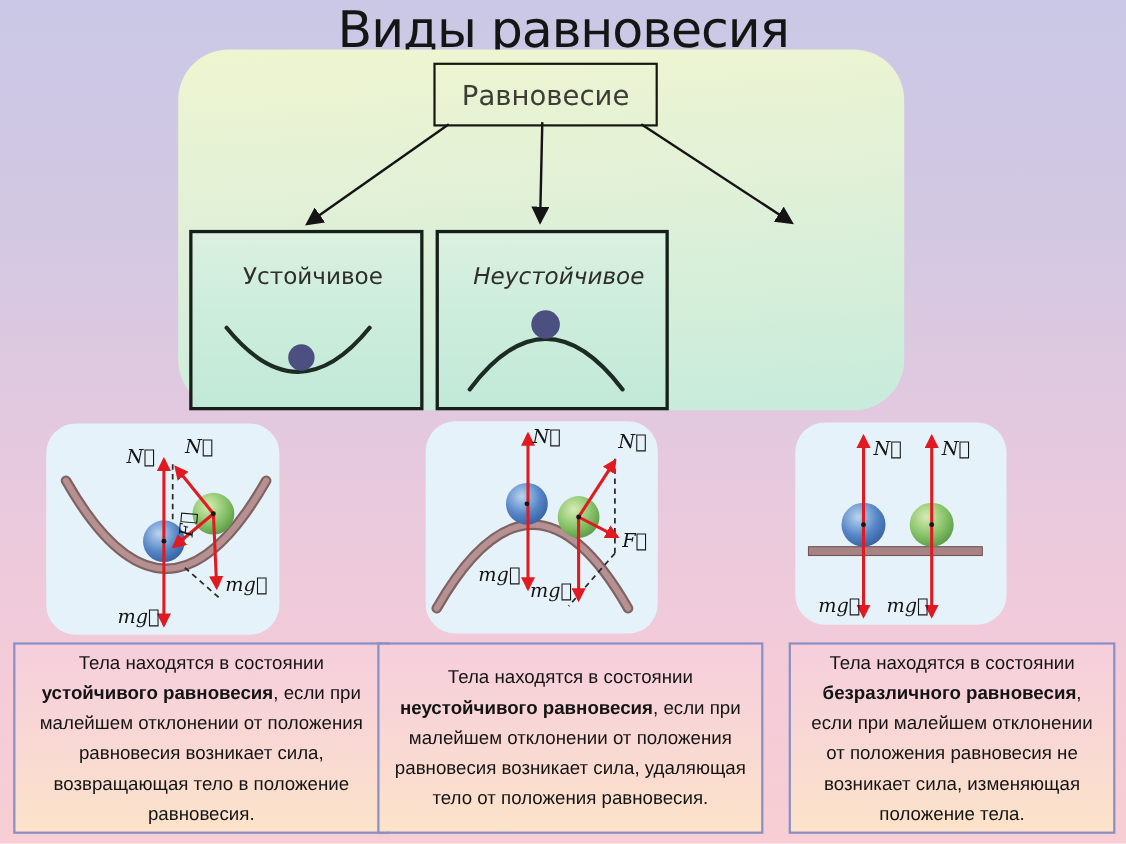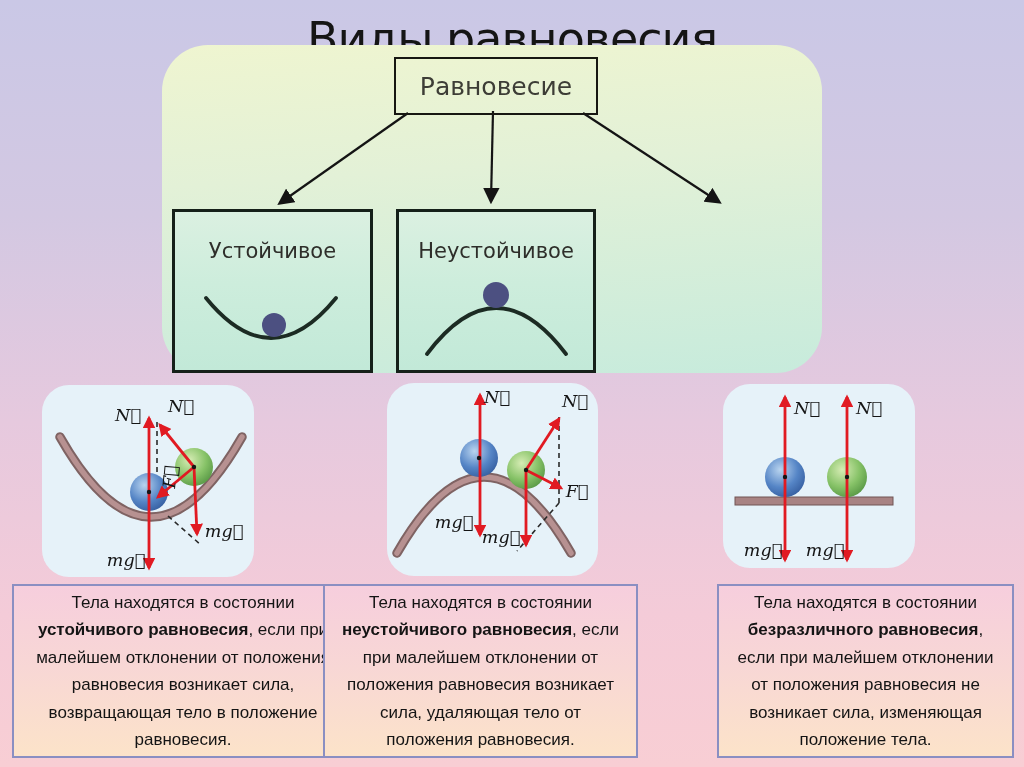--- a/index.html
+++ b/index.html
@@ -5,61 +5,62 @@
   html,body{margin:0;padding:0;}
   #slide{
     position:relative;width:1024px;height:767px;overflow:hidden;
     background:linear-gradient(180deg,#cac8e6 0%,#d3c8e2 28%,#e6c9de 55%,#f4cbd8 80%,#f8ced4 100%);
     font-family:"Liberation Sans",sans-serif;
   }
   .abs{position:absolute;}
   #title{
     left:0;right:0;top:0;text-align:center;
     font-family:"DejaVu Sans",sans-serif;font-size:46px;line-height:54px;
-    color:#151515;letter-spacing:-1px;margin-top:12px;
+    color:#151515;letter-spacing:-1px;
   }
   
   #panel{
     left:162px;top:45px;width:660px;height:328px;border-radius:46px;
     background:linear-gradient(176deg,#eff5d0 0%,#e3f1d7 38%,#c7ebdc 100%);
   }
   #flow-svg{left:162px;top:45px;width:660px;height:328px;}
   #root-box{
     left:394px;top:57px;width:200px;height:54px;
     border:2.5px solid #171712;display:flex;align-items:center;justify-content:center;
     font-family:"DejaVu Sans",sans-serif;font-size:25px;color:#3d3d36;
   }
   .branch{
     top:209px;height:158px;border:3px solid #152019;
     background:linear-gradient(180deg,#dbf0e1 0%,#cdeddc 45%,#c2e9d8 100%);
     z-index:2;
+    padding-left:12px;
   }
   #branch-1{left:172px;width:195px;}
-  #branch-2{left:396px;width:194px;}
+  #branch-2{left:396px;width:194px;font-style:italic;}
   #branch-3{left:627px;width:191px;}
   .branch-label{
     margin-top:27px;text-align:center;
     font-family:"DejaVu Sans",sans-serif;font-size:21px;color:#2e2e2a;
   }
   .branch svg{position:absolute;left:0;top:0;}
   
   .card{background:#e6f2f9;border-radius:27px;}
   #card-1{left:42px;top:385px;width:212px;height:192px;}
   #card-2{left:387px;top:383px;width:211px;height:193px;}
   #card-3{left:723px;top:384px;width:192px;height:184px;}
   .card svg{position:absolute;left:0;top:0;}
   .vl{font-family:"DejaVu Serif",serif;font-style:italic;font-size:17.5px;fill:#141414;}
   
   .desc{
     top:584px;height:174px;border:2px solid #8a8fc2;box-sizing:border-box;
     background:linear-gradient(180deg,#f6cedd 0%,#f8d7d5 48%,#fce3c9 100%);
     display:flex;align-items:center;
   }
   #desc-1{left:12px;width:342px;}
-  #desc-2{left:323px;width:315px;}
+  #desc-2{left:343px;width:351px;}
   #desc-3{left:717px;width:297px;}
   .desc p{
     width:100%;margin:0;padding:0 12px;text-align:center;
     font-size:17px;line-height:27.5px;color:#141414;
   }
   .desc b{font-weight:bold;}
 </style>
 </head>
 <body>
 

